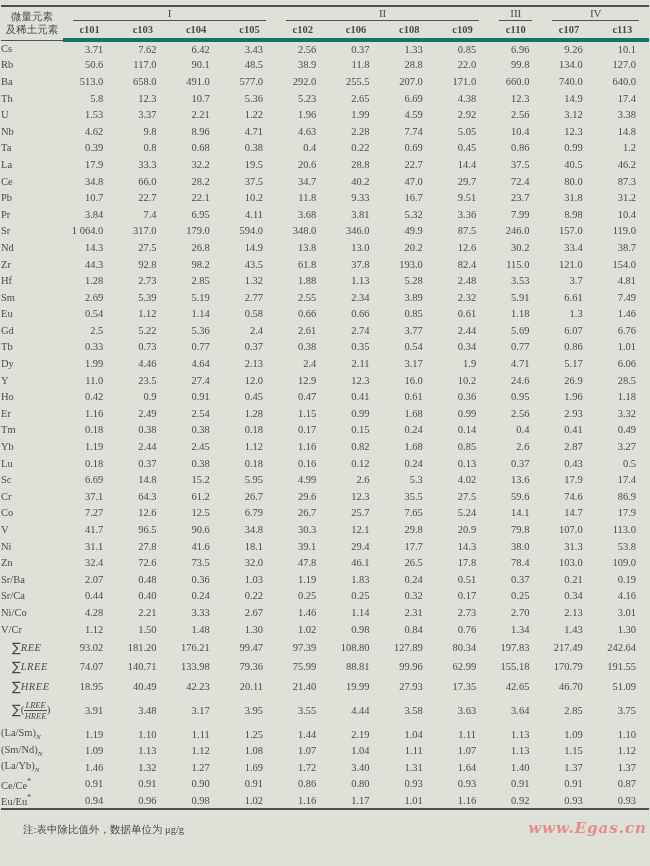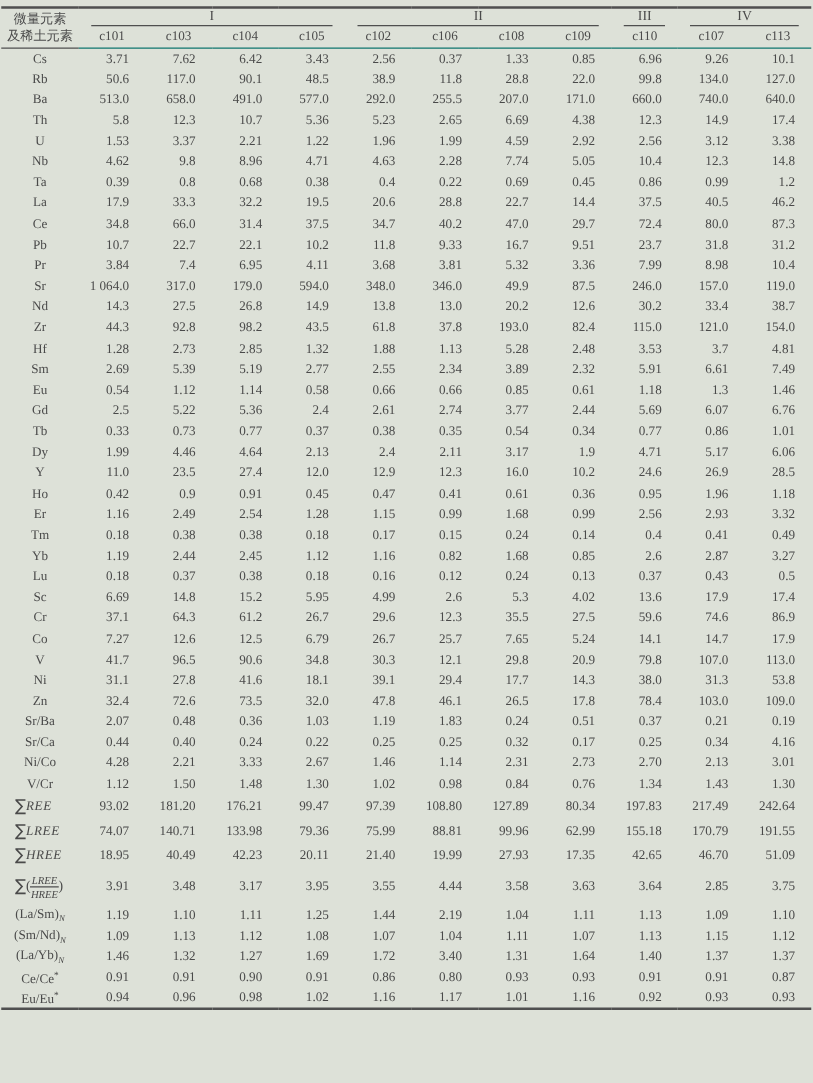--- a/index.html
+++ b/index.html
@@ -23,26 +23,26 @@
   thead th{font-weight:normal;font-size:10.5px;color:#4a4a4a;padding:0;}
   tr.grouprow{height:14px;}
   tr.grouprow th .gl{
     border-bottom:1px solid #4f4f4f;margin:0 10px;padding-bottom:1px;
     font-size:11px;
   }
   th.label-col{
     font-size:10.5px;line-height:1.25;vertical-align:middle;
     border-bottom:1px solid #4f4f4f;white-space:nowrap;
   }
-  tr.colnames th{height:17px;border-bottom:1px solid #0f766e;vertical-align:middle;}
+  tr.colnames th{height:17px;border-bottom:4px solid #0f766e;vertical-align:middle;font-weight:bold;}
   tbody tr{height:16.6px;}
   tbody tr.rt-sum{height:19.5px;}
   tbody tr.rt-sumfrac{height:30px;}
   tbody th{
-    font-weight:normal;font-size:10.5px;text-align:center;
+    font-weight:normal;font-size:10.5px;text-align:left;
     white-space:nowrap;padding:0;vertical-align:middle;
   }
   tbody tr.rt-sum th,tbody tr.rt-sumfrac th{text-align:left;padding-left:11px;}
   tbody td{
     font-size:10.5px;text-align:right;padding:0 13px 0 0;
     white-space:nowrap;vertical-align:middle;
   }
   .sigma{font-family:"DejaVu Sans", sans-serif;font-size:13px;vertical-align:-1px;}
   i.sv{font-size:10.5px;letter-spacing:0.5px;}
   .frac{
@@ -216,21 +216,21 @@
           <td>22.7</td>
           <td>14.4</td>
           <td>37.5</td>
           <td>40.5</td>
           <td>46.2</td>
         </tr>
         <tr class="rt-plain">
           <th><span>Ce</span></th>
           <td>34.8</td>
           <td>66.0</td>
-          <td>31.4</td>
+          <td>28.2</td>
           <td>37.5</td>
           <td>34.7</td>
           <td>40.2</td>
           <td>47.0</td>
           <td>29.7</td>
           <td>72.4</td>
           <td>80.0</td>
           <td>87.3</td>
         </tr>
         <tr class="rt-plain">
@@ -736,13 +736,17 @@
           <td>1.17</td>
           <td>1.01</td>
           <td>1.16</td>
           <td>0.92</td>
           <td>0.93</td>
           <td>0.93</td>
         </tr>
       </tbody>
   </table>
 
+  <div class="footer">
+    <div class="note">注:表中除比值外，数据单位为 μg/g</div>
+    <div class="watermark">www.Egas.cn</div>
+  </div>
 </div>
 
 </body></html>

